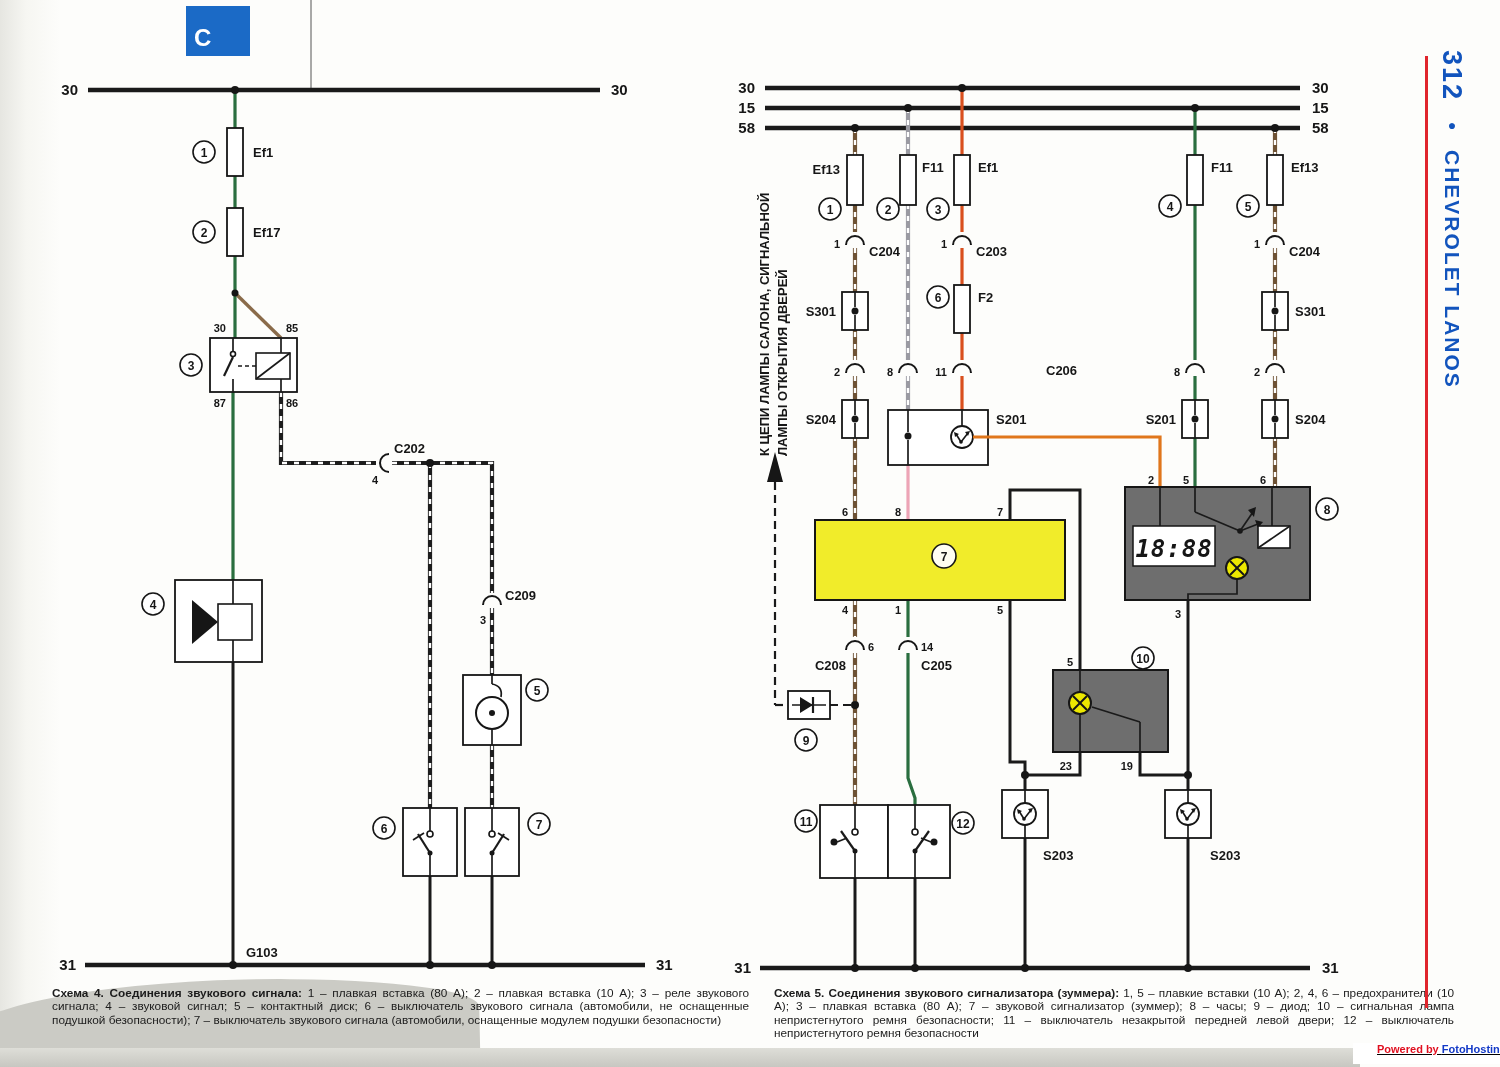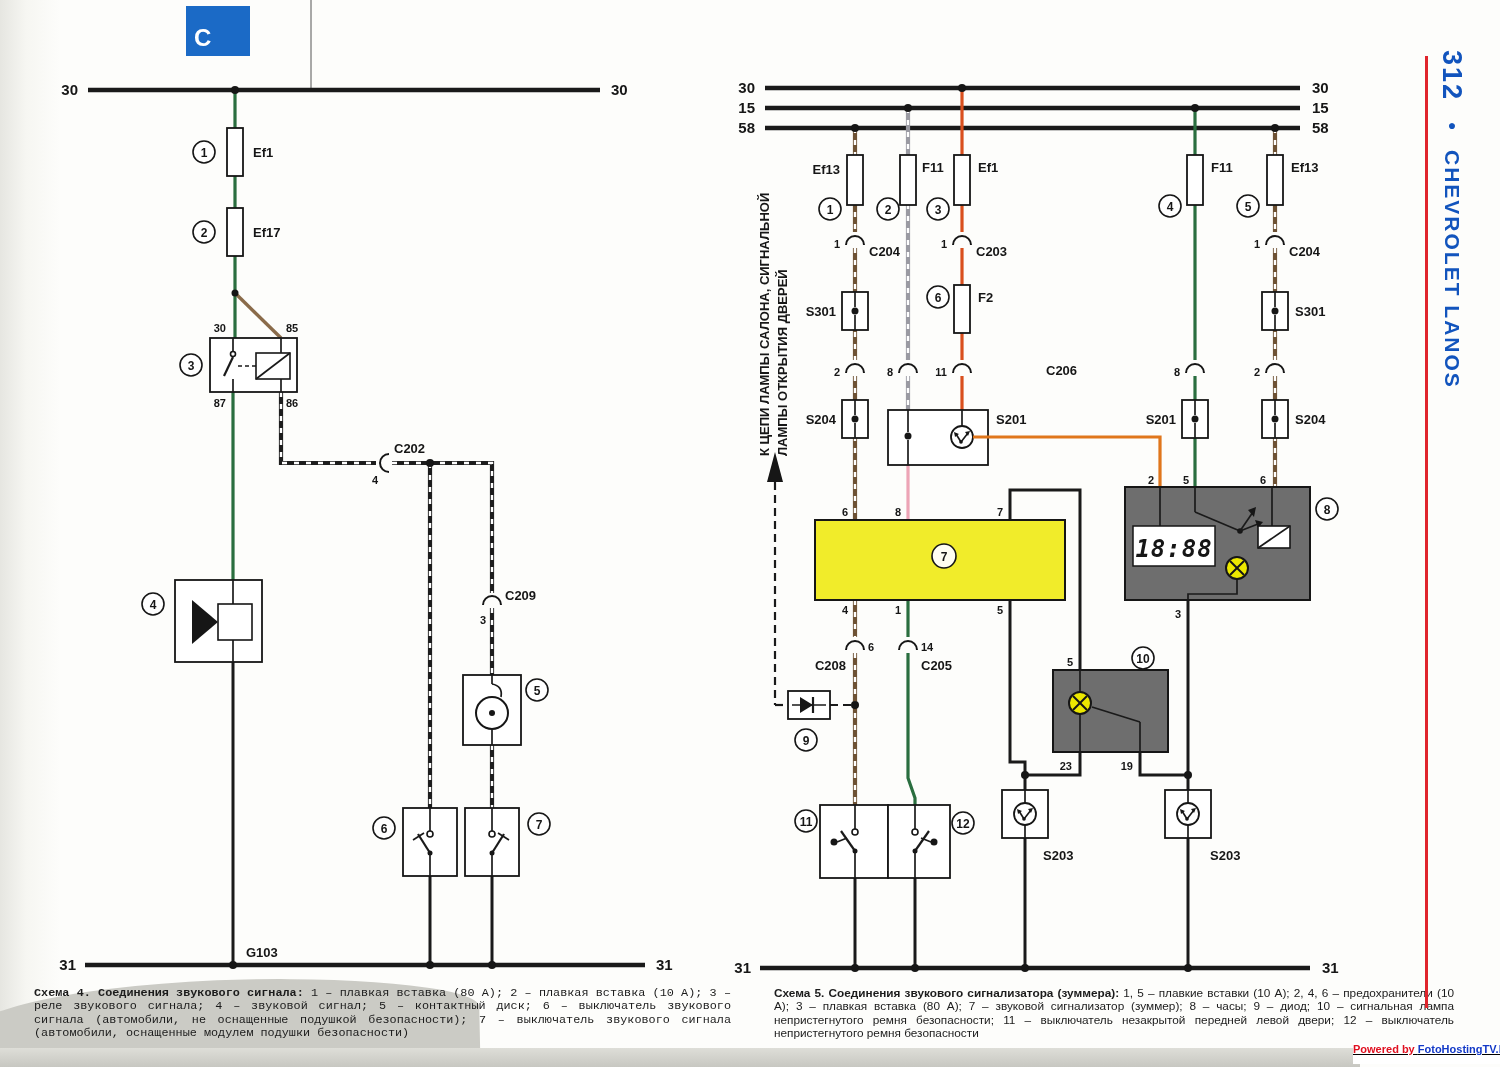--- a/index.html
+++ b/index.html
@@ -30,30 +30,30 @@
   .graybox { fill:#6e6e6e; stroke:#161616; stroke-width:2; }
   .yellowbox { fill:#f1ec2a; stroke:#161616; stroke-width:2; }
   .arc { fill:none; stroke:#161616; stroke-width:2; }
   .dot { fill:#161616; stroke:none; }
   .lamp { fill:#ece800; stroke:#161616; stroke-width:2; }
   .callout { fill:#ffffff; stroke:#161616; stroke-width:1.6; }
   .blue-tab { position:absolute; left:186px; top:6px; width:64px; height:50px; background:#1b6ac6; z-index:3;
               color:#fff; font-weight:bold; font-size:24px; display:flex; align-items:flex-end; padding:4px 8px; }
   .caption { position:absolute; z-index:5; font-size:11.8px; line-height:13.4px; color:#1b1b1b; text-align:justify; }
   .caption .cap-title { font-weight:bold; }
-  .caption4 { left:34px; top:987px; width:697px;font-family:Liberation Mono, monospace; }
+  .caption4 { left:52px; top:987px; width:697px; }
   .caption5 { left:774px; top:987px; width:680px; }
   .side-red-line { position:absolute; left:1425px; top:56px; width:3px; height:952px; background:#e0252c; z-index:6; }
   .side-strip { position:absolute; left:1436px; top:50px; writing-mode:vertical-rl; color:#1254bd; z-index:6; letter-spacing:2px; }
   .side-num { font-weight:bold; font-size:27px; }
   .side-dot { font-size:14px; margin:9px 0; }
   .side-brand { font-weight:bold; font-size:21px; }
   .watermark { position:absolute; left:1353px; top:1043px; width:147px; height:21px; background:#ffffff; z-index:7;
                font-size:11px; font-weight:bold; text-decoration:underline; white-space:nowrap; }
-  .wm-red { color:#e01020; } .wm-blue { color:#1339c7; }
+  .wm-red { color:#e01020;margin-left:24px; } .wm-blue { color:#1339c7; }
 </style>
 </head>
 <body>
 
 <div class="page-bg"></div>
 <div class="torn-left"></div>
 <div class="torn-bottom"></div>
 
 <svg class="diagram" width="1500" height="1067" viewBox="0 0 1500 1067">
   <defs>

